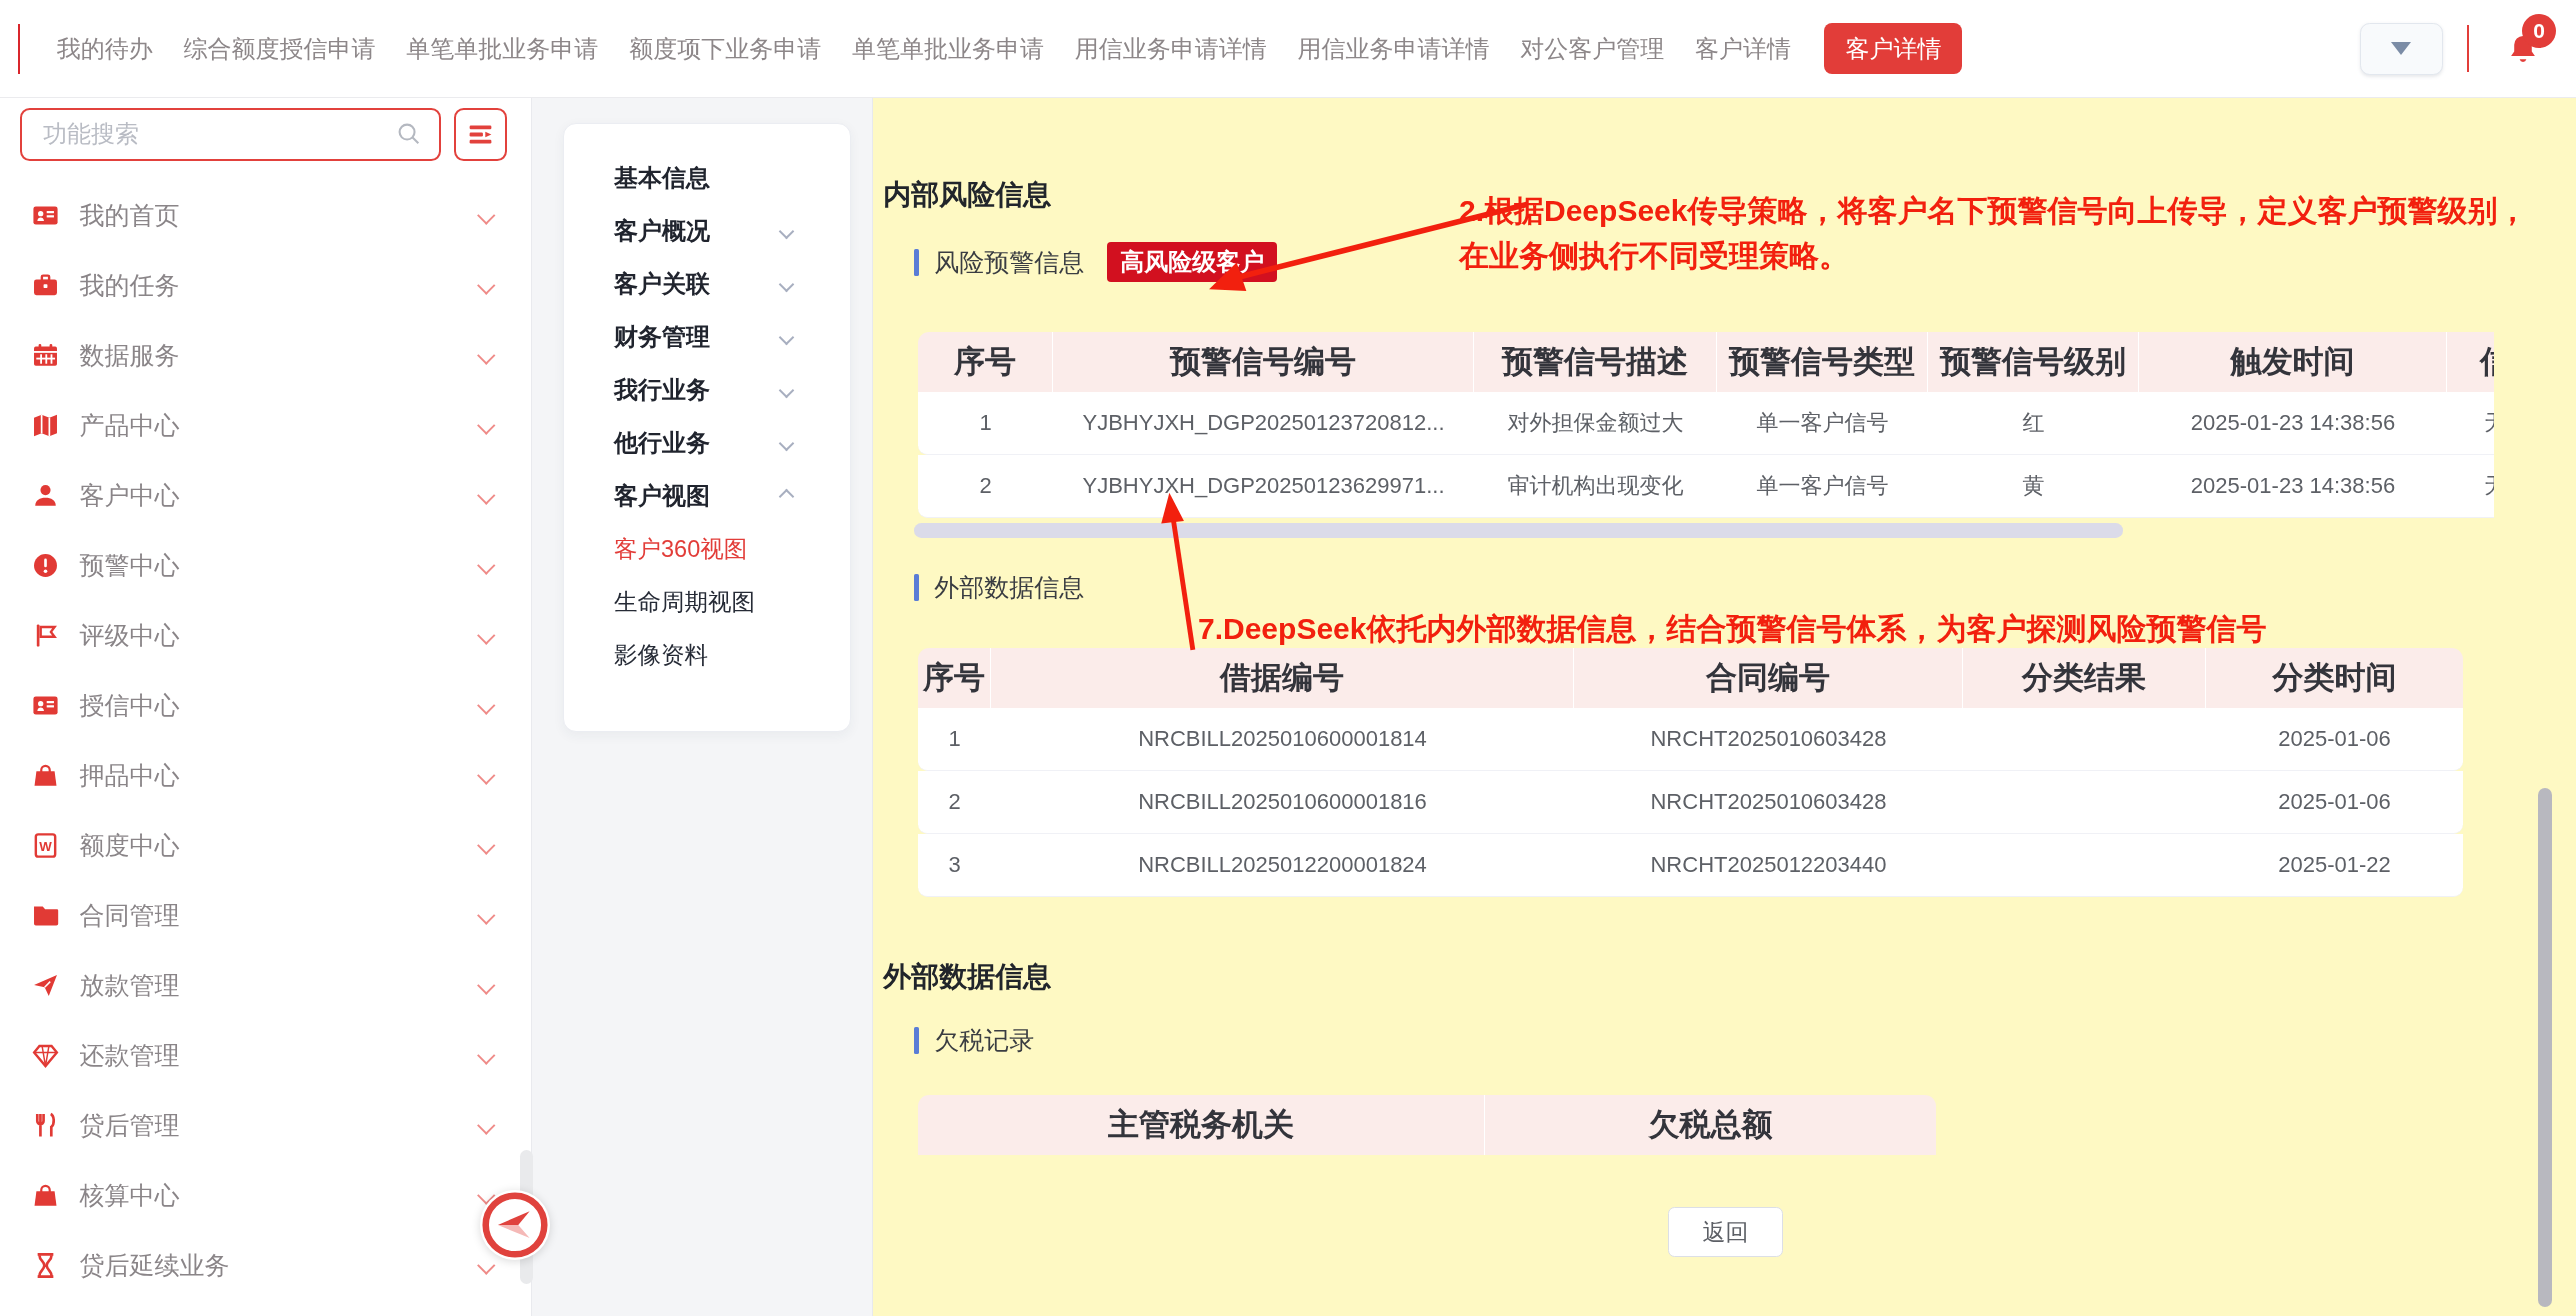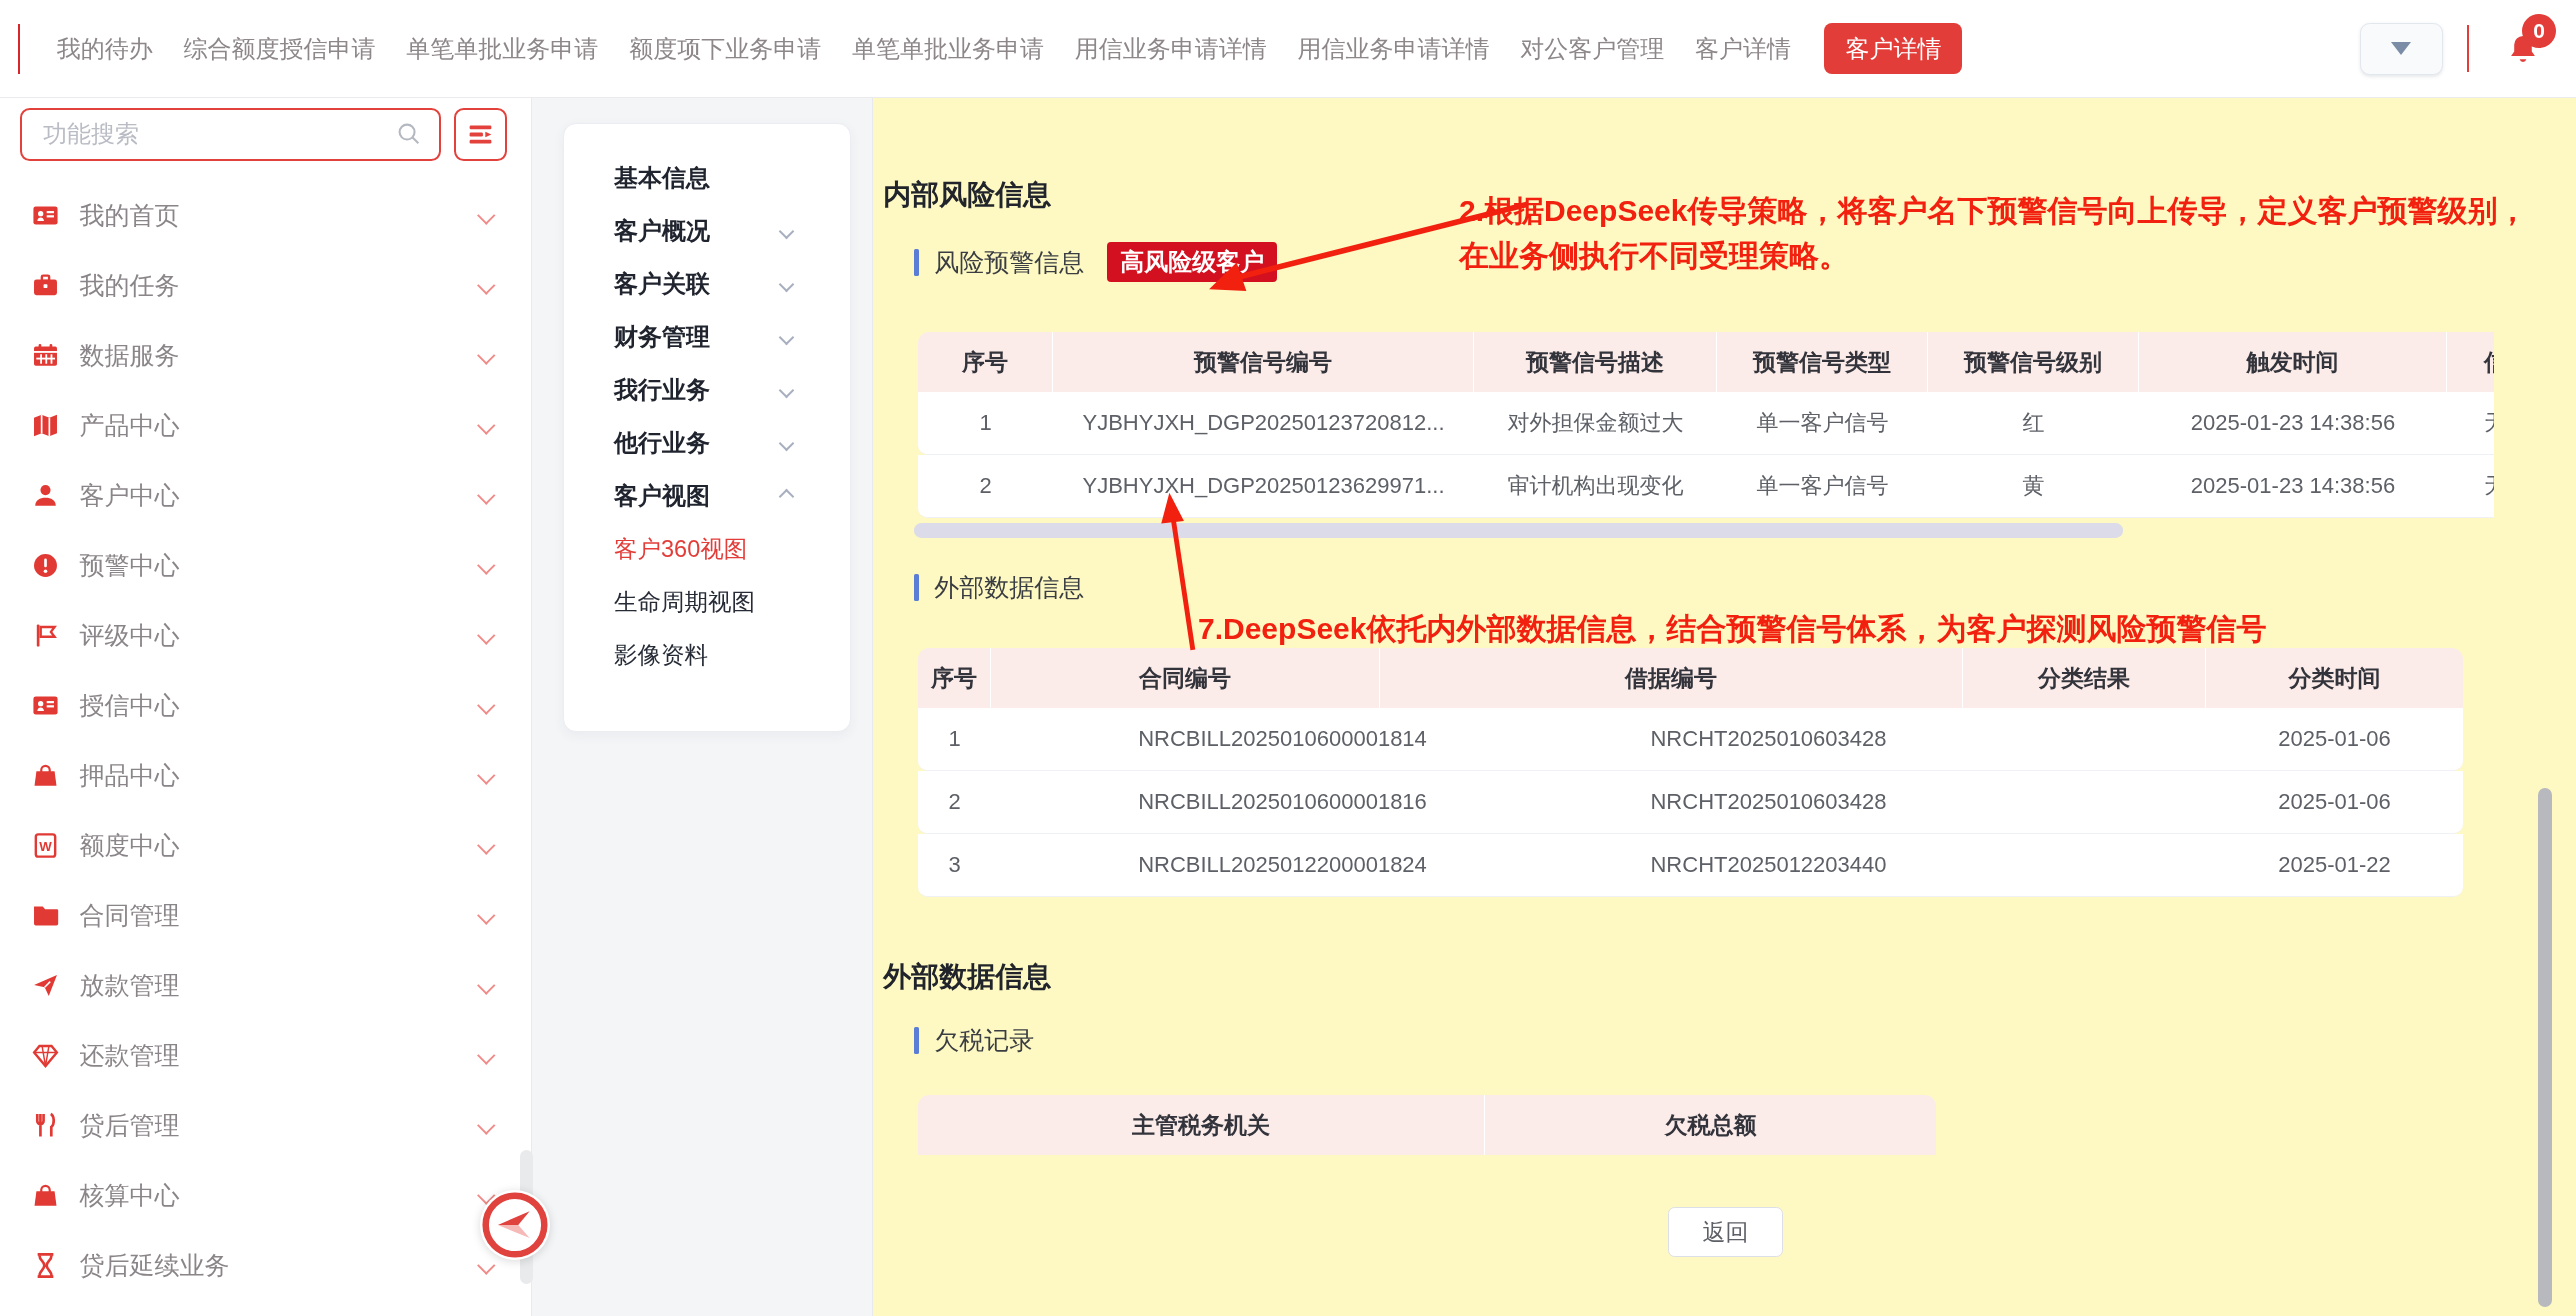--- a/index.html
+++ b/index.html
@@ -71,21 +71,21 @@
   .sect{position:absolute;display:flex;align-items:center;height:36px;}
   .bluebar{width:4.9px;height:27px;background:#5a7dd6;border-radius:1.6px;flex:none;}
   .sect .sect-title{margin-left:15.4px;font-size:25px;font-weight:500;color:#3a3d42;white-space:nowrap;}
   .risk-badge{margin-left:23px;background:#d2101f;color:#fff;font-size:24px;font-weight:700;
     padding:4px 13px;border-radius:4px;white-space:nowrap;}
   .annotation{position:absolute;color:#f2200e;font-size:30px;font-weight:600;line-height:1.5;z-index:6;}
   
   .tbl{position:absolute;overflow:hidden;}
   .tbl-inner{}
   .tbl-head{display:flex;}
-  .th{height:60px;line-height:60px;text-align:center;font-weight:700;color:#33343b;font-size:23px;
+  .th{height:60px;line-height:60px;text-align:center;font-weight:700;color:#33343b;font-size:31px;
     background:#fbecea;border-right:1.6px solid #fff;box-sizing:border-box;flex:none;white-space:nowrap;overflow:hidden;}
   .th:first-child{border-radius:11.3px 0 0 0;}
   .th.last{border-right:none;border-radius:0 11.3px 0 0;}
   .tr{display:flex;height:62px;border-bottom:1.6px solid #f0f1f6;border-radius:0 0 9.7px 9.7px;background:#fff;}
   .td{line-height:61px;text-align:center;color:#5d6066;font-size:22px;flex:none;white-space:nowrap;overflow:hidden;}
   #hscrollbar{position:absolute;height:14.6px;background:#dbdbe9;border-radius:7.3px;z-index:4;}
   #back-btn{position:absolute;width:115px;height:50px;background:#fff;border:0.8px solid #dcdfe6;border-radius:6.5px;
     color:#5d6066;font-size:23px;text-align:center;line-height:49px;box-sizing:border-box;cursor:pointer;}
   #arrows-svg{position:absolute;left:0;top:0;width:1704px;height:1220px;pointer-events:none;z-index:7;}
   #v-scrollbar{position:absolute;left:2538px;top:788px;width:13.8px;height:519px;background:#b8b8bf;border-radius:7.3px;z-index:25;}
@@ -384,22 +384,22 @@
     <span class="bluebar"></span>
     <span class="sect-title">外部数据信息</span>
   </div>
 
   <div class="annotation" style="left:326px;top:509px;width:1361px;white-space:nowrap;">7.DeepSeek依托内外部数据信息，结合预警信号体系，为客户探测风险预警信号</div>
 
   <div id="t2" class="tbl" style="left:46px;top:551px;width:1545px;">
       <div class="tbl-inner">
         <div class="tbl-head">
           <div class="th" style="width: 73px;">序号</div>
+          <div class="th" style="width: 583px;">借据编号</div>
           <div class="th" style="width: 389px;">合同编号</div>
-          <div class="th" style="width: 583px;">借据编号</div>
           <div class="th" style="width: 243px;">分类结果</div>
           <div class="th last" style="width: 257px;">分类时间</div>
         </div>
         <div class="tr">
           <div class="td" style="width: 73px;">1</div>
           <div class="td" style="width: 583px;">NRCBILL2025010600001814</div>
           <div class="td" style="width: 389px;">NRCHT2025010603428</div>
           <div class="td" style="width: 243px;"></div>
           <div class="td" style="width: 257px;">2025-01-06</div>
         </div>

